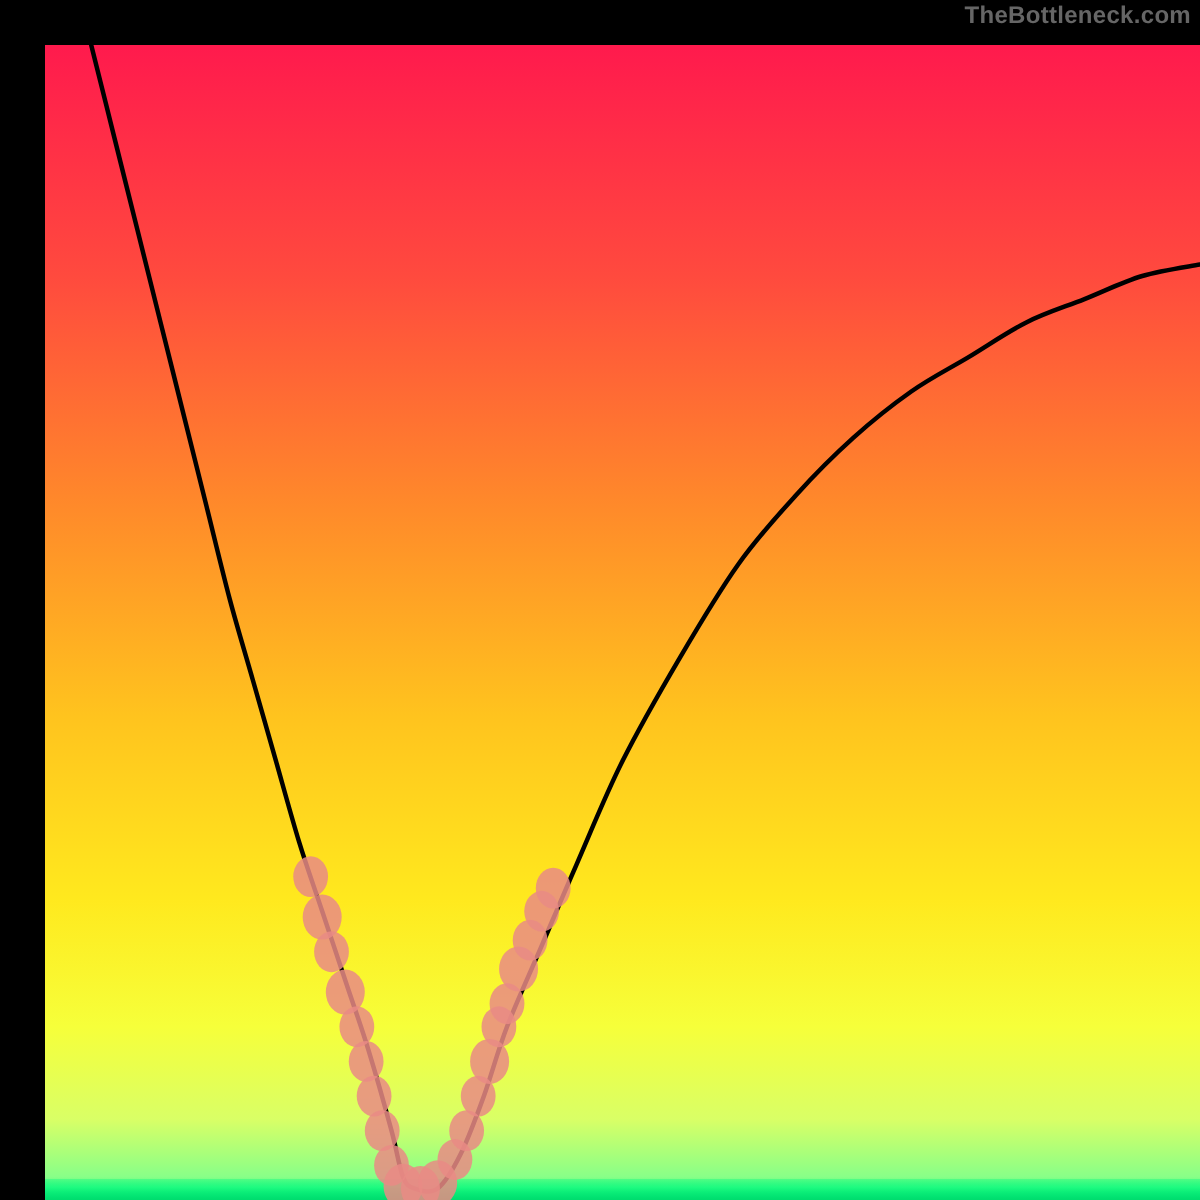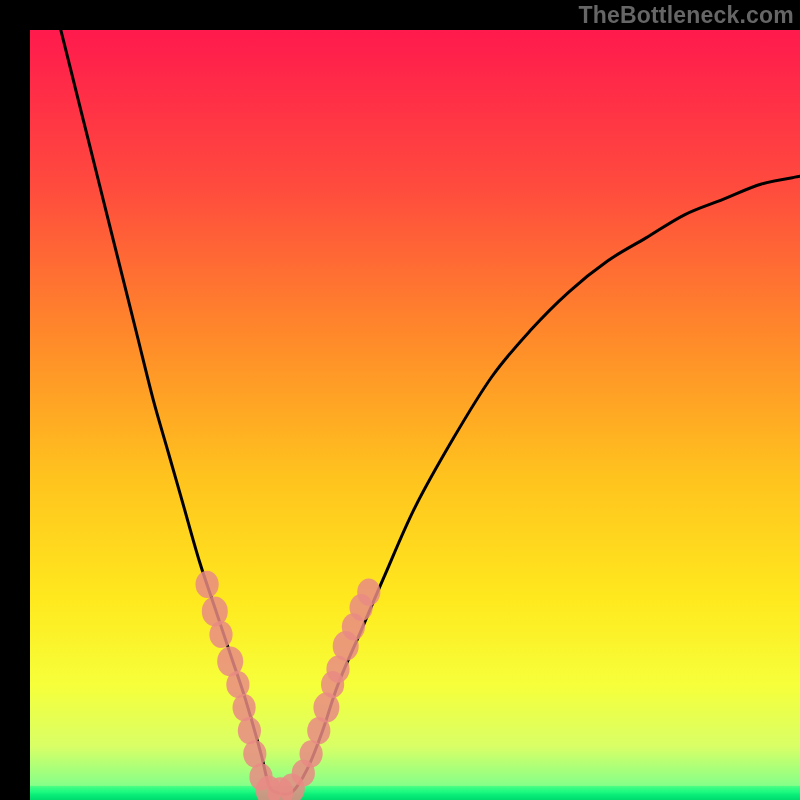--- a/index.html
+++ b/index.html
@@ -43,21 +43,21 @@
   .curve-svg {
     position: absolute;
     inset: 0;
     width: 100%;
     height: 100%;
   }
   .watermark {
     position: absolute;
     top: 2px;
     right: 6px;
-    font-size: 23px;
+    font-size: 16px;
     font-weight: 600;
     color: #666;
     letter-spacing: 0.2px;
     z-index: 5;
     user-select: none;
   }
   .marker {
     fill: #e98b85;
     fill-opacity: 0.85;
     stroke: none;

